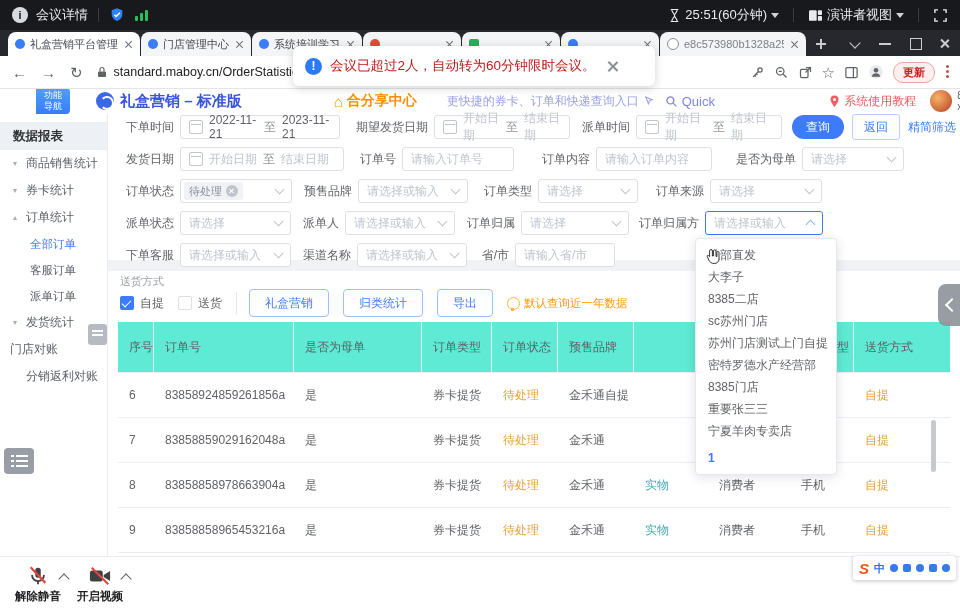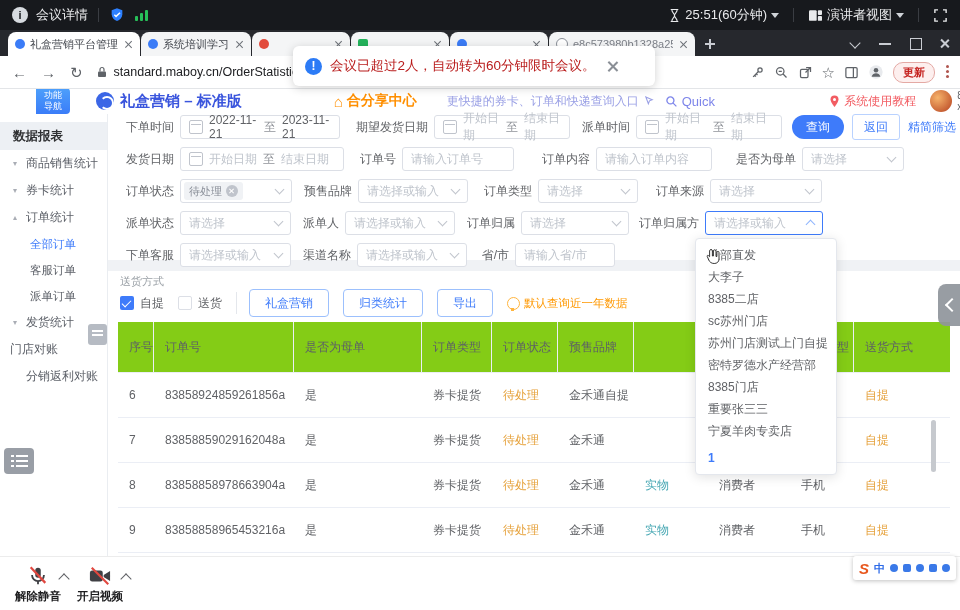--- a/index.html
+++ b/index.html
@@ -121,21 +121,21 @@
   .cb.un{border:1px solid #dcdfe6;background:#fff;}
   .cb-lab{font-size:12px;color:#606266;margin:0 14px 0 6px;}
   .vdiv{width:1px;height:22px;background:#e4e7ec;margin:0 12px 0 0;}
   .tbtn{height:26px;padding:0 15px;border:1px solid #9cc0fd;border-radius:4px;color:#3e7bfa;font-size:12px;display:flex;align-items:center;margin-right:14px;background:#fff;}
   .tip{display:flex;align-items:center;color:#ff9800;font-size:11.5px;gap:4px;}
   .bulb{width:11px;height:11px;border-radius:50%;border:1.5px solid #ffb53e;position:relative;}
   .bulb::after{content:"";position:absolute;left:3px;top:10px;width:3px;height:3px;background:#ffb53e;}
 
   
   #table{left:118px;top:322px;width:832px;z-index:3;font-size:12px;color:#606266;}
-  .thead{display:flex;background:#84cc16;height:50px;border-bottom:1px solid #ebeef5;}
+  .thead{display:flex;background:#5eead4;height:50px;border-bottom:1px solid #ebeef5;}
   .th{display:flex;align-items:center;padding-left:11px;box-sizing:border-box;border-right:1px solid #ebeef5;color:#5d6066;}
   .th:last-child{border-right:none;}
   .trow{display:flex;height:44px;border-bottom:1px solid #ebeef5;background:#fff;}
   .td{display:flex;align-items:center;padding-left:11px;box-sizing:border-box;overflow:hidden;white-space:nowrap;}
   .c1{width:36px;}.c2{width:140px;}.c3{width:128px;}.c4{width:70px;}.c5{width:66px;}
   .c6{width:76px;}.c7{width:74px;}.c8{width:82px;}.c9{width:64px;}.c10{flex:1;}
   .td.status,.td.delivery{color:#e6a23c;}
   .td.itemlink{color:#47a7b3;}
 
   
@@ -213,20 +213,25 @@
           </svg>
       </span>
     </div>
   </div>
 
   <div id="tabstrip" class="abs">
     <div style="width:8px;"></div>
     <div class="tab active">
       <span class="tico"></span>
       <span class="tlabel">礼盒营销平台管理中心</span>
+      <span class="xico"></span>
+    </div>
+    <div class="tab">
+      <span class="tico"></span>
+      <span class="tlabel">门店管理中心</span>
       <span class="xico"></span>
     </div>
     <div class="tab">
       <span class="tico"></span>
       <span class="tlabel">系统培训学习</span>
       <span class="xico"></span>
     </div>
     <div class="tab">
       <span class="tico red"></span>
       <span class="tlabel"></span>

